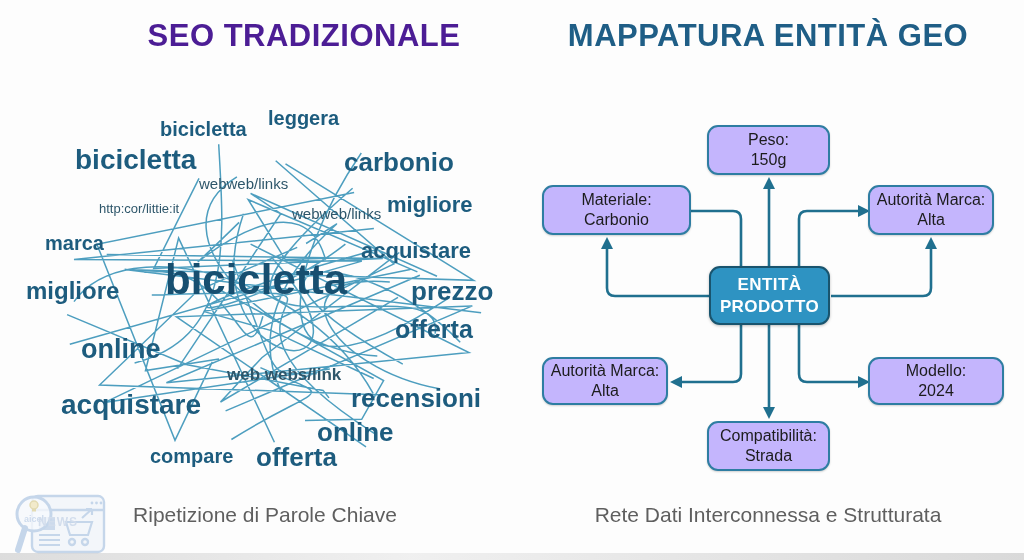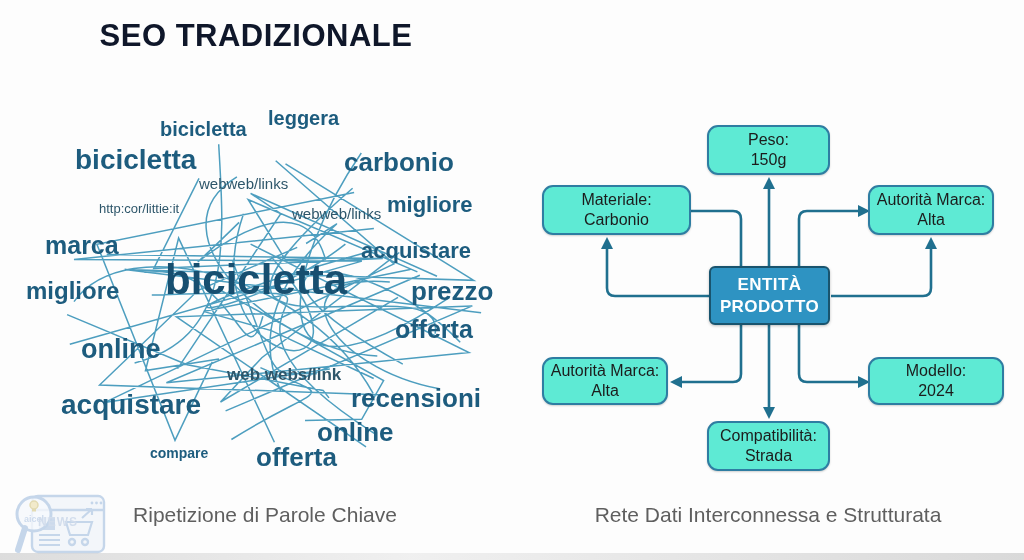--- a/index.html
+++ b/index.html
@@ -3,83 +3,84 @@
 <meta charset="utf-8">
 <style>
   html,body{margin:0;padding:0;background:#ffffff;}
   .stage{
     position:relative;width:1024px;height:560px;overflow:hidden;
     background:#fdfdfd;font-family:"Liberation Sans", sans-serif;
   }
   
   .panel-title{position:absolute;top:20px;width:512px;text-align:center;
     font-weight:700;font-size:31px;letter-spacing:.5px;line-height:1;}
-  .title-left{left:0;color:#0f172a;}
+  .title-left{left:0;color:#4c1d95;padding-left:48px;}
   .title-right{left:512px;color:#1f5e86;}
   
   .caption{position:absolute;top:502px;width:512px;text-align:center;
     color:#5f5f5f;font-size:21px;line-height:1.2;}
   .caption-left{left:0;padding-left:9px;}
   .caption-right{left:512px;}
   
   .cloud{position:absolute;left:0;top:95px;width:512px;height:400px;}
   .scribbles{position:absolute;left:20px;top:10px;pointer-events:none;}
   .w{position:absolute;line-height:1;color:#1d5c7e;white-space:nowrap;}
   
   .arrows{position:absolute;left:0;top:0;pointer-events:none;}
   .node{
-    position:absolute;background:#5eead4;border:2px solid #2e7da2;border-radius:11px;
+    position:absolute;background:#c4b5fd;border:2px solid #2e7da2;border-radius:11px;
     display:flex;flex-direction:column;align-items:center;justify-content:center;
     box-shadow:0 1px 2px rgba(0,0,0,.18);box-sizing:border-box;
   }
   .node-line{font-size:16px;color:#1c1c1c;line-height:1.25;text-align:center;}
   .center-node{
     position:absolute;left:709px;top:266px;width:121px;height:59px;
-    background:#2e93c2;border:2px solid #19546e;border-radius:6px;
+    background:#2e93c2;border:2px solid #19546e;border-radius:11px;
     display:flex;flex-direction:column;align-items:center;justify-content:center;
     box-shadow:0 1px 3px rgba(0,0,0,.25);box-sizing:border-box;
   }
   .center-line{color:#ffffff;font-weight:700;font-size:17px;line-height:1.25;letter-spacing:.4px;text-align:center;}
   
   .logo{position:absolute;left:8px;top:484px;opacity:.5;}
   
   .bottom-strip{position:absolute;left:0;bottom:0;width:1024px;height:7px;
     background:linear-gradient(90deg,rgba(160,160,160,.35),rgba(200,200,200,.25) 40%,rgba(150,150,150,.35));}
 </style>
 </head>
 <body>
 
 <div class="stage">
 
   <div class="panel-title title-left">SEO TRADIZIONALE</div>
+  <div class="panel-title title-right">MAPPATURA ENTITÀ GEO</div>
 
   <div class="cloud">
     <svg class="scribbles" width="480" height="390" viewBox="0 0 480 390">
       <path id="scribble-path" fill="none" stroke="#2e8db4" stroke-width="1.5" stroke-opacity="0.85" d="M415.1,228.6C429.8,150.7 102.2,283.6 332.6,83.3M353.7,273.5L251.3,225.6L183.4,206.4L390.1,164.6M296.8,268.8C248.6,264.8 263.7,292.5 212.4,155.5M255.7,55.8L374.0,158.9L84.3,297.6L309.8,264.0M198.7,39.3C204.1,135.0 213.9,231.9 114.6,257.9M199.0,254.1L125.5,265.6L158.6,133.1L254.4,337.3M223.5,108.7C168.2,271.0 378.0,292.7 252.9,154.0M47.1,209.6L167.1,259.7L303.1,285.4L309.0,292.9M369.8,177.0C252.7,167.1 308.0,262.8 419.4,283.8M265.5,58.8L453.7,175.3L104.6,164.5L461.1,207.7M211.4,334.5C306.2,275.0 318.2,297.3 240.4,262.6M86.7,149.4L362.8,153.6L133.8,163.5L179.0,73.4M429.7,192.3C226.6,325.9 266.0,157.5 341.3,48.0M205.6,305.9L452.3,200.9L156.5,211.8L346.0,341.9M124.2,167.2C216.0,155.6 224.3,279.1 242.9,211.3M315.9,153.0L265.2,154.4L228.2,94.6L397.4,166.9M353.1,288.3C288.2,170.6 106.5,123.5 54.0,196.6M285.0,315.6L341.7,314.3L363.6,275.5L200.0,184.9M216.9,71.9C125.6,127.7 256.4,246.3 357.3,250.9M192.3,256.9L155.0,335.4L76.9,139.2L334.1,87.4M219.1,117.4C100.0,234.6 275.5,40.3 305.6,155.0M353.9,123.5L54.0,154.5L341.9,156.1L49.8,239.2M325.4,139.2C222.3,220.0 59.4,225.8 356.1,144.8M399.9,170.3L146.4,277.8L448.9,247.5L230.6,139.2M260.7,285.6C206.2,170.9 385.1,76.9 286.1,138.5M379.3,147.5L241.8,252.7L200.5,297.0L378.0,192.4M382.8,259.1C176.3,145.6 343.0,135.4 440.2,237.2M364.3,289.9L79.6,280.0L178.2,185.3L277.2,142.4M354.2,328.3C130.8,186.6 413.8,181.9 131.8,190.0M417.0,171.2L230.6,88.4L260.8,108.7L157.8,263.4"></path>
     </svg>
     <span class="w" style="left:160px;top:24px;font-size:20px;font-weight:700;">bicicletta</span>
     <span class="w" style="left:268px;top:13px;font-size:20px;font-weight:700;">leggera</span>
     <span class="w" style="left:75px;top:51px;font-size:28px;font-weight:700;">bicicletta</span>
     <span class="w" style="left:344px;top:54px;font-size:26px;font-weight:700;">carbonio</span>
     <span class="w" style="left:199px;top:81px;font-size:15px;font-weight:500;color:#2e566a;">webweb/links</span>
     <span class="w" style="left:99px;top:107px;font-size:13px;font-weight:500;color:#2e566a;">http:cor/littie:it</span>
     <span class="w" style="left:292px;top:111px;font-size:15px;font-weight:500;color:#2e566a;">webweb/links</span>
     <span class="w" style="left:387px;top:99px;font-size:22px;font-weight:700;">migliore</span>
-    <span class="w" style="left:45px;top:138px;font-size:25px;font-weight:700;">marca</span>
+    <span class="w" style="left:45px;top:138px;font-size:20px;font-weight:700;">marca</span>
     <span class="w" style="left:361px;top:145px;font-size:22px;font-weight:700;">acquistare</span>
     <span class="w" style="left:26px;top:184px;font-size:24px;font-weight:700;">migliore</span>
     <span class="w" style="left:165px;top:164px;font-size:42px;font-weight:700;color:#174f70;">bicicletta</span>
     <span class="w" style="left:411px;top:183px;font-size:26px;font-weight:700;">prezzo</span>
     <span class="w" style="left:395px;top:222px;font-size:25px;font-weight:700;">offerta</span>
     <span class="w" style="left:81px;top:241px;font-size:27px;font-weight:700;">online</span>
     <span class="w" style="left:227px;top:271px;font-size:17px;font-weight:600;color:#2e566a;">web webs/link</span>
     <span class="w" style="left:61px;top:296px;font-size:28px;font-weight:700;">acquistare</span>
     <span class="w" style="left:351px;top:290px;font-size:26px;font-weight:700;">recensioni</span>
     <span class="w" style="left:317px;top:324px;font-size:26px;font-weight:700;">online</span>
-    <span class="w" style="left:150px;top:351px;font-size:14px;font-weight:600;">compare</span>
+    <span class="w" style="left:150px;top:351px;font-size:20px;font-weight:600;">compare</span>
     <span class="w" style="left:256px;top:349px;font-size:26px;font-weight:700;">offerta</span>
   </div>
 
   <svg class="arrows" width="1024" height="560" viewBox="0 0 1024 560">
     <g stroke="#20708f" stroke-width="2.6" fill="none">
       <path d="M769,267 V188"></path>
       <path d="M741,267 V219 Q741,211 733,211 H681"></path>
       <path d="M799,267 V219 Q799,211 807,211 H859"></path>
       <path d="M709,296 H615 Q607,296 607,288 V248"></path>
       <path d="M831,296 H923 Q931,296 931,288 V248"></path>

